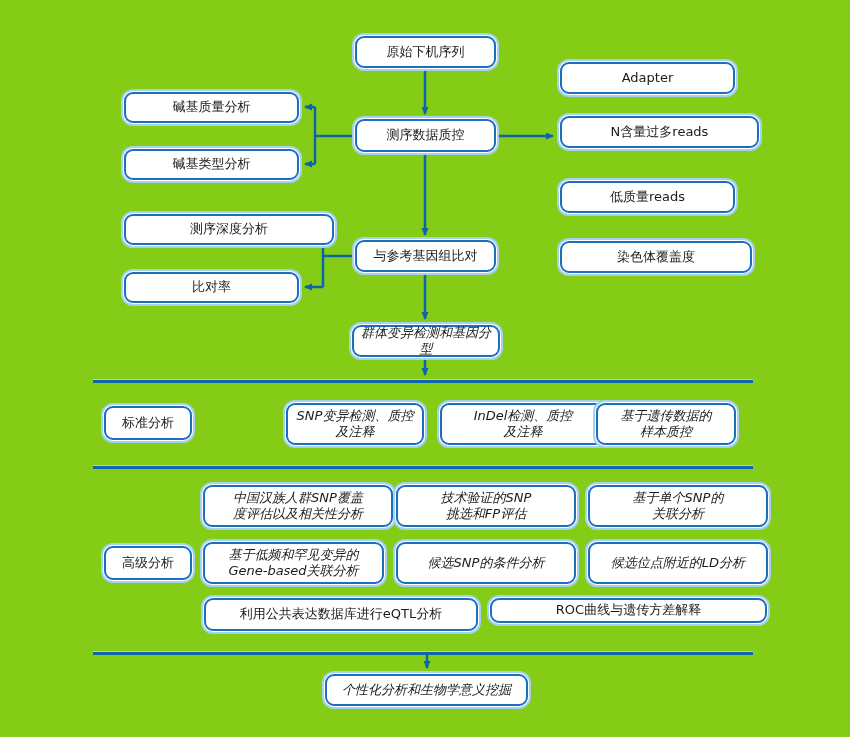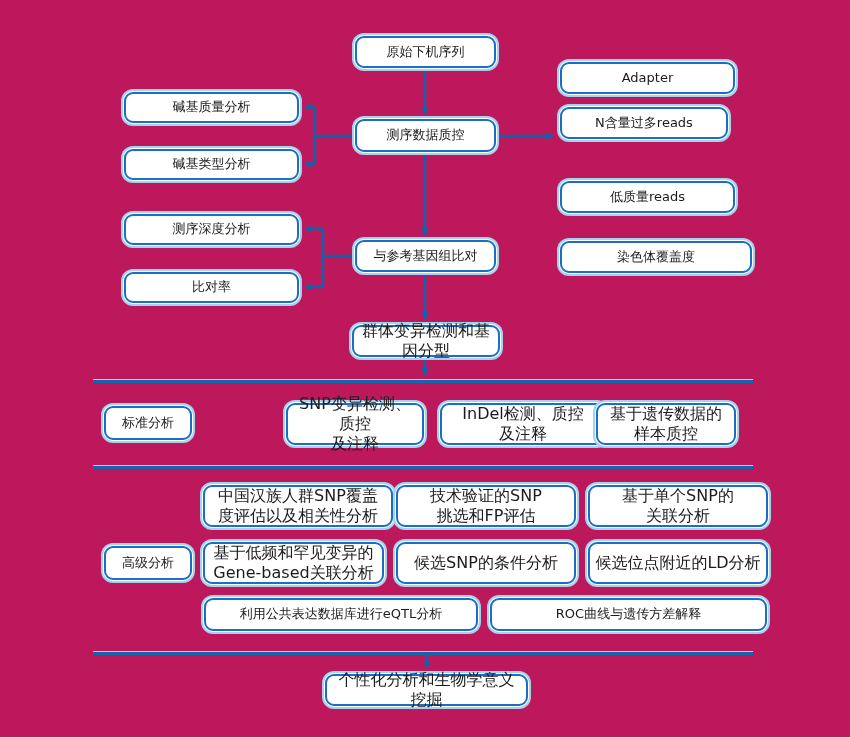--- a/index.html
+++ b/index.html
@@ -1,40 +1,40 @@
 <!DOCTYPE html>
 <html><head>
 <meta charset="utf-8">
 <style>
   html,body{margin:0;padding:0;background:#ffffff;}
   .canvas{
     position:relative;
     width:850px;height:737px;
-    background:#be185d;
+    background:#84cc16;
     font-family:"DejaVu Sans","Liberation Sans",sans-serif;
     overflow:hidden;
   }
   .arrows{position:absolute;left:0;top:0;z-index:1;}
   .node{
     position:absolute;
     box-sizing:border-box;
     background:#ffffff;
     border:2px solid #1B6FBE;
     border-radius:9px;
     box-shadow:0 0 0 1px #ffffff, 0 0 0 3px #A5D2F0;
     display:flex;align-items:center;justify-content:center;
     text-align:center;
     color:#1B1B1B;
     font-size:13px;
     line-height:1.25;
     white-space:pre-line;
     padding:2px 4px;
     z-index:2;
   }
-  .node.small{font-size:16px;}
+  .node.small{font-size:13px;font-style:italic;}
   .divider{
     position:absolute;
     left:93px;width:660px;height:3px;
     background:#1266AE;
     border-top:1px solid #A5D2F0;
     z-index:0;
   }
 </style>
 </head>
 <body>
@@ -69,25 +69,25 @@
 
       <line x1="427" y1="652" x2="427" y2="668" marker-end="url(#ah)"></line>
     </g>
   </svg>
 
   <div class="node" style="left:355px;top:36px;width:141px;height:32px">原始下机序列</div>
   <div class="node" style="left:560px;top:62px;width:175px;height:32px">Adapter</div>
   <div class="node" style="left:355px;top:119px;width:141px;height:33px">测序数据质控</div>
   <div class="node" style="left:124px;top:92px;width:175px;height:31px">碱基质量分析</div>
   <div class="node" style="left:124px;top:149px;width:175px;height:31px">碱基类型分析</div>
-  <div class="node" style="left:560px;top:107px;width:168px;height:32px">N含量过多reads</div>
+  <div class="node" style="left:560px;top:116px;width:199px;height:32px">N含量过多reads</div>
   <div class="node" style="left:560px;top:181px;width:175px;height:32px">低质量reads</div>
   <div class="node" style="left:560px;top:241px;width:192px;height:32px">染色体覆盖度</div>
   <div class="node" style="left:355px;top:240px;width:141px;height:32px">与参考基因组比对</div>
-  <div class="node" style="left:124px;top:214px;width:175px;height:31px">测序深度分析</div>
+  <div class="node" style="left:124px;top:214px;width:210px;height:31px">测序深度分析</div>
   <div class="node" style="left:124px;top:272px;width:175px;height:31px">比对率</div>
   <div class="node small" style="left:352px;top:325px;width:148px;height:32px">群体变异检测和基因分型</div>
 
   <div class="divider" style="top:379px"></div>
   <div class="divider" style="top:465px"></div>
   <div class="divider" style="top:651px"></div>
 
   <div class="node" style="left:104px;top:406px;width:88px;height:34px">标准分析</div>
   <div class="node small" style="left:286px;top:403px;width:138px;height:42px">SNP变异检测、质控
 及注释</div>
@@ -101,17 +101,17 @@
   <div class="node small" style="left:588px;top:485px;width:180px;height:42px">基于单个SNP的
 关联分析</div>
   <div class="node small" style="left:396px;top:485px;width:180px;height:42px">技术验证的SNP
 挑选和FP评估</div>
   <div class="node" style="left:104px;top:546px;width:88px;height:34px">高级分析</div>
   <div class="node small" style="left:203px;top:542px;width:181px;height:42px">基于低频和罕见变异的
 Gene-based关联分析</div>
   <div class="node small" style="left:396px;top:542px;width:180px;height:42px">候选SNP的条件分析</div>
   <div class="node small" style="left:588px;top:542px;width:180px;height:42px">候选位点附近的LD分析</div>
   <div class="node" style="left:204px;top:598px;width:274px;height:33px">利用公共表达数据库进行eQTL分析</div>
-  <div class="node" style="left:490px;top:598px;width:277px;height:33px">ROC曲线与遗传方差解释</div>
+  <div class="node" style="left:490px;top:598px;width:277px;height:25px">ROC曲线与遗传方差解释</div>
 
   <div class="node small" style="left:325px;top:674px;width:203px;height:32px">个性化分析和生物学意义挖掘</div>
 
 </div>
 
 </body></html>

